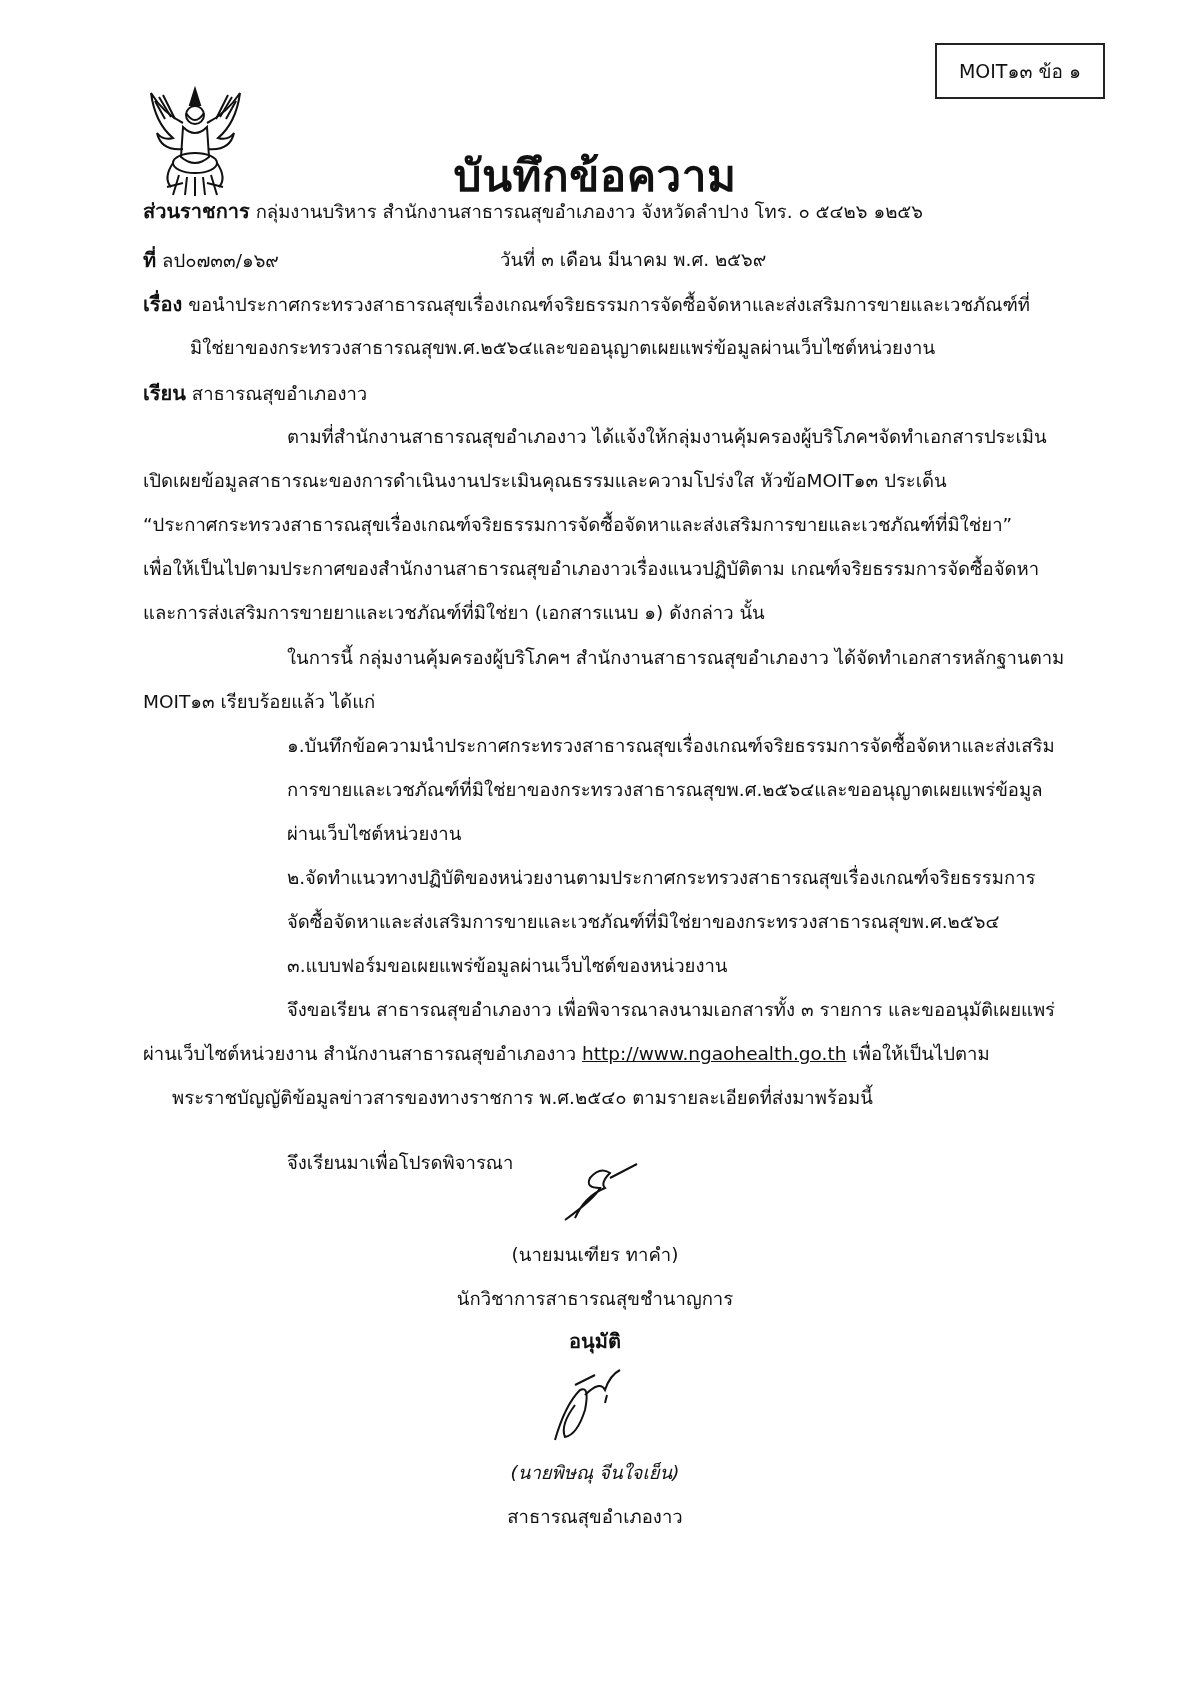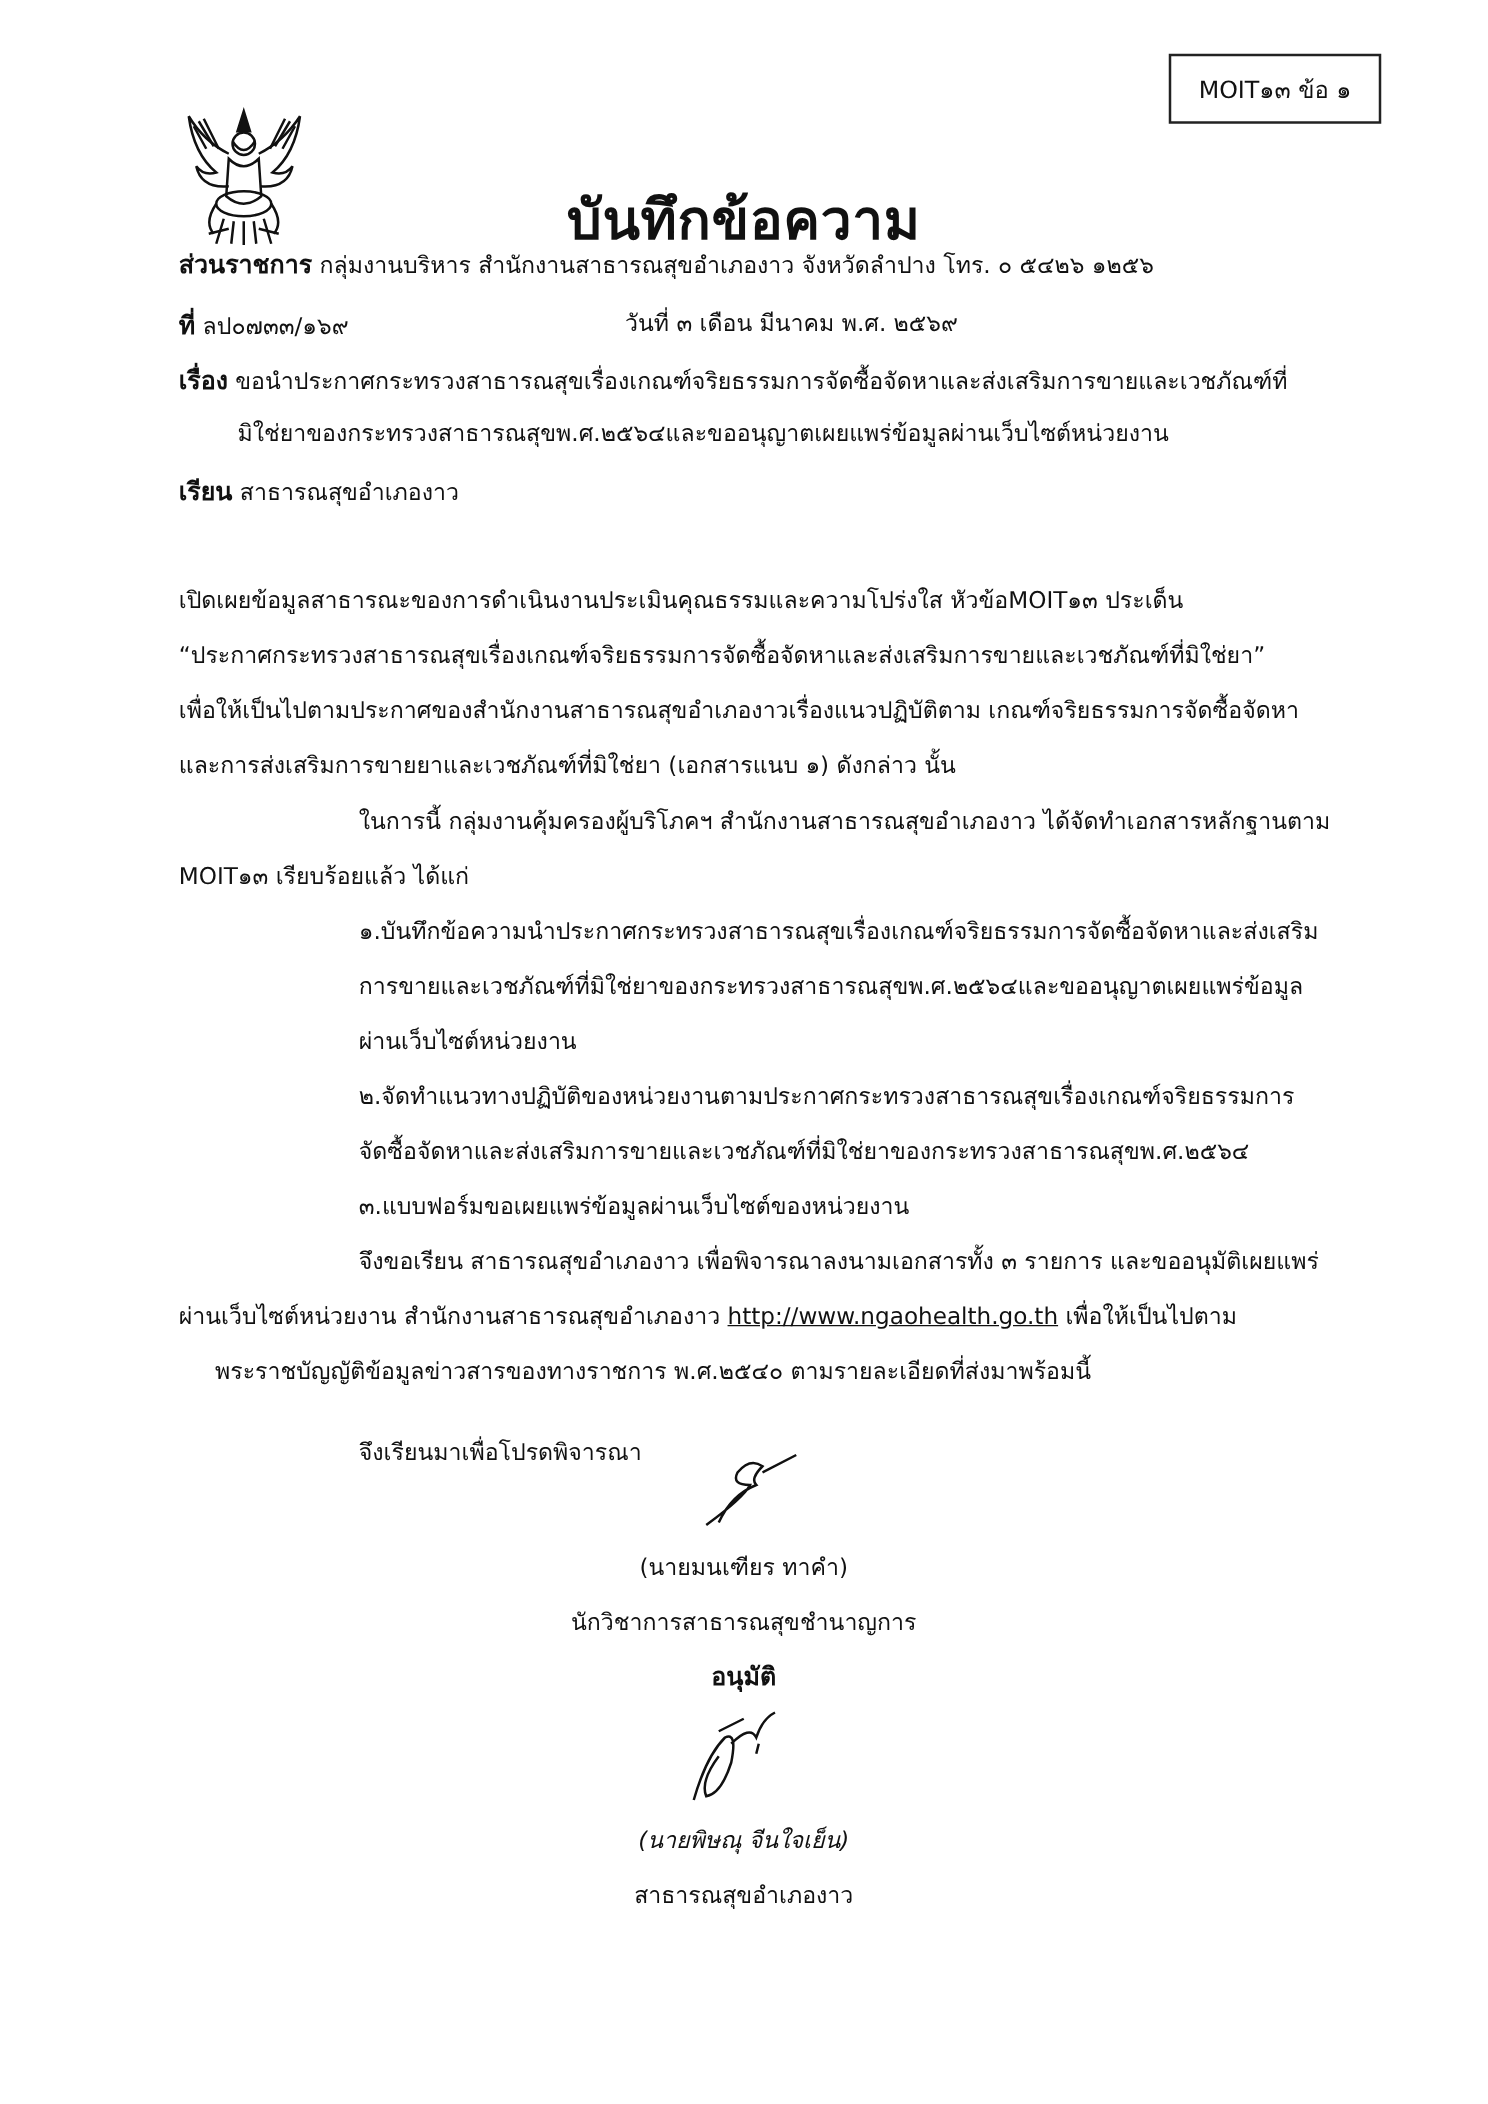--- a/index.html
+++ b/index.html
@@ -65,20 +65,21 @@
     <span class="lbl">เรื่อง</span>
     <span>ขอนำประกาศกระทรวงสาธารณสุขเรื่องเกณฑ์จริยธรรมการจัดซื้อจัดหาและส่งเสริมการขายและเวชภัณฑ์ที่</span>
   </div>
   <div class="line" style="left:190px; top:333px;">มิใช่ยาของกระทรวงสาธารณสุขพ.ศ.๒๕๖๔และขออนุญาตเผยแพร่ข้อมูลผ่านเว็บไซต์หน่วยงาน</div>
 
   <div class="line" style="left:143px; top:378px;">
     <span class="lbl">เรียน</span>
     <span>สาธารณสุขอำเภองาว</span>
   </div>
 
+  <div class="line" style="left:287px; top:422px;">ตามที่สำนักงานสาธารณสุขอำเภองาว ได้แจ้งให้กลุ่มงานคุ้มครองผู้บริโภคฯจัดทำเอกสารประเมิน</div>
   <div class="line" style="left:143px; top:466px;">เปิดเผยข้อมูลสาธารณะของการดำเนินงานประเมินคุณธรรมและความโปร่งใส หัวข้อMOIT๑๓ ประเด็น</div>
   <div class="line" style="left:143px; top:510px;">“ประกาศกระทรวงสาธารณสุขเรื่องเกณฑ์จริยธรรมการจัดซื้อจัดหาและส่งเสริมการขายและเวชภัณฑ์ที่มิใช่ยา”</div>
   <div class="line" style="left:143px; top:554px;">เพื่อให้เป็นไปตามประกาศของสำนักงานสาธารณสุขอำเภองาวเรื่องแนวปฏิบัติตาม เกณฑ์จริยธรรมการจัดซื้อจัดหา</div>
   <div class="line" style="left:143px; top:598px;">และการส่งเสริมการขายยาและเวชภัณฑ์ที่มิใช่ยา (เอกสารแนบ ๑) ดังกล่าว นั้น</div>
 
   <div class="line" style="left:287px; top:643px;">ในการนี้ กลุ่มงานคุ้มครองผู้บริโภคฯ สำนักงานสาธารณสุขอำเภองาว ได้จัดทำเอกสารหลักฐานตาม</div>
   <div class="line" style="left:143px; top:687px;">MOIT๑๓ เรียบร้อยแล้ว ได้แก่</div>
 
   <div class="line" style="left:287px; top:731px;">๑.บันทึกข้อความนำประกาศกระทรวงสาธารณสุขเรื่องเกณฑ์จริยธรรมการจัดซื้อจัดหาและส่งเสริม</div>
   <div class="line" style="left:287px; top:775px;">การขายและเวชภัณฑ์ที่มิใช่ยาของกระทรวงสาธารณสุขพ.ศ.๒๕๖๔และขออนุญาตเผยแพร่ข้อมูล</div>

